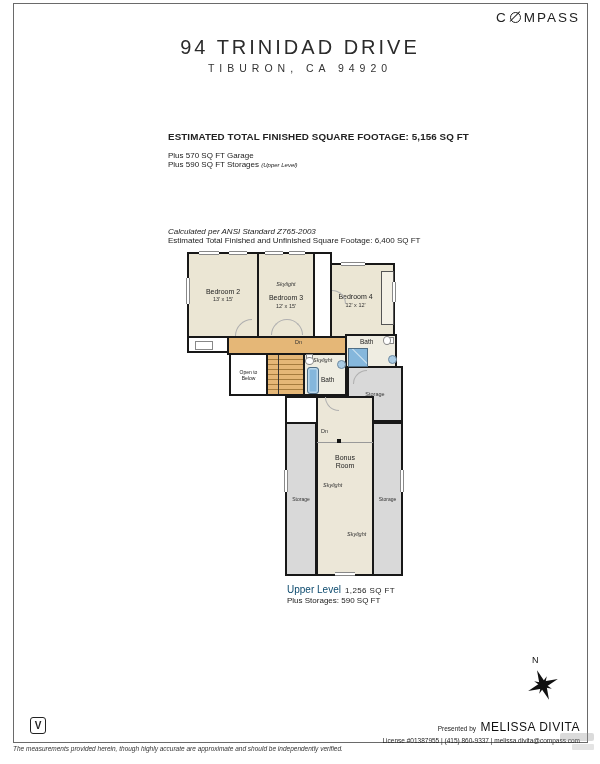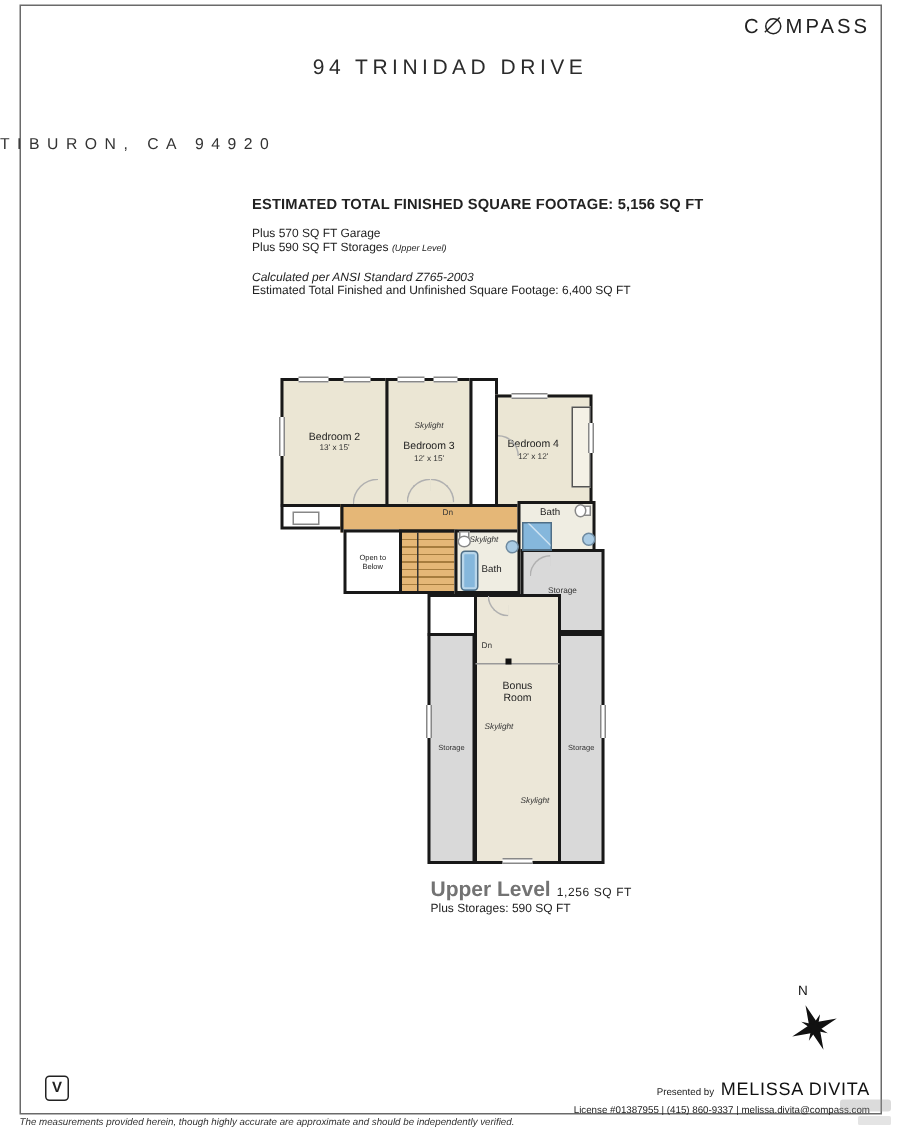--- a/index.html
+++ b/index.html
@@ -7,32 +7,32 @@
         font-family:"Liberation Sans",sans-serif;color:#222;}
   .frame{position:absolute;left:13px;top:3px;width:573px;height:738px;border:1px solid #6a6a6a;}
 
   
   .compass-logo{position:absolute;top:10px;right:20px;font-size:13.5px;letter-spacing:2px;
                 color:#222;display:flex;align-items:center;font-weight:500;}
   .logo-o{position:relative;display:inline-block;width:9px;height:9px;border:1.4px solid #222;
           border-radius:50%;margin:0 2.5px;}
   .logo-o::after{content:'';position:absolute;left:-3px;top:3.4px;width:14px;height:1.4px;
                  background:#222;transform:rotate(-45deg);}
-  .title{position:absolute;left:0;right:0;top:36px;margin:0;text-align:center;font-size:14px;
+  .title{position:absolute;left:0;right:0;top:36px;margin:0;text-align:center;font-size:20px;
          font-weight:400;letter-spacing:3px;color:#2b2b2b;}
-  .subtitle{position:absolute;left:0;right:0;top:62px;font-size:10.5px;
-            letter-spacing:5px;color:#333;margin-top:28px;}
+  .subtitle{position:absolute;left:0;right:0;top:62px;text-align:center;font-size:10.5px;
+            letter-spacing:5px;color:#333;}
 
   
   .summary{position:absolute;left:168px;top:131px;}
   .sum-head{font-size:9.8px;font-weight:700;margin-bottom:9px;letter-spacing:.1px;}
   .sum-line{font-size:8px;line-height:9.3px;}
   .sum-note{font-size:6px;font-style:italic;}
   .sum-gap{height:8px;}
-  .italic{font-style:italic;}
+  .italic{font-style:italic;margin-top:48px;}
 
   
   .plan{position:absolute;left:185px;top:250px;width:226px;height:330px;}
   .room{position:absolute;box-sizing:border-box;border:2px solid #181818;
         display:flex;flex-direction:column;align-items:center;justify-content:center;text-align:center;}
   .rname{font-size:7px;line-height:1.2;color:#222;}
   .rdims{font-size:5.5px;color:#333;}
   .slab{font-size:5.5px;font-style:italic;color:#333;}
   .tlab{font-size:5.5px;color:#333;}
   .blab{font-size:6.5px;color:#222;}
@@ -95,21 +95,21 @@
   .win-h{position:absolute;height:4px;box-sizing:border-box;background:#fff;border-top:1px solid #888;border-bottom:1px solid #888;}
   .win-v{position:absolute;width:4px;box-sizing:border-box;background:#fff;border-left:1px solid #888;border-right:1px solid #888;}
   .arc{position:absolute;box-sizing:border-box;}
   .arc.tl{border-top:1px solid #b0b0b0;border-left:1px solid #b0b0b0;border-radius:100% 0 0 0;}
   .arc.tr{border-top:1px solid #b0b0b0;border-right:1px solid #b0b0b0;border-radius:0 100% 0 0;}
   .arc.bl{border-bottom:1px solid #b0b0b0;border-left:1px solid #b0b0b0;border-radius:0 0 0 100%;}
 
   
   .level{position:absolute;left:287px;top:584px;}
   .level-top{display:flex;align-items:baseline;gap:4px;}
-  .level-name{font-size:14px;color:#737373;font-weight:bold;}
+  .level-name{font-size:10px;color:#0c4a6e;}
   .level-area{font-size:8px;color:#222;letter-spacing:.4px;}
   .level-plus{font-size:8px;margin-top:1px;color:#222;}
 
   
   .rose{position:absolute;left:520px;top:655px;width:48px;height:52px;}
   .rose-n{position:absolute;left:12px;top:0;font-size:9px;color:#111;}
   .rose svg{position:absolute;left:0;top:6px;}
 
   
   .footer-left{position:absolute;left:30px;top:717px;display:flex;align-items:center;gap:6px;}

